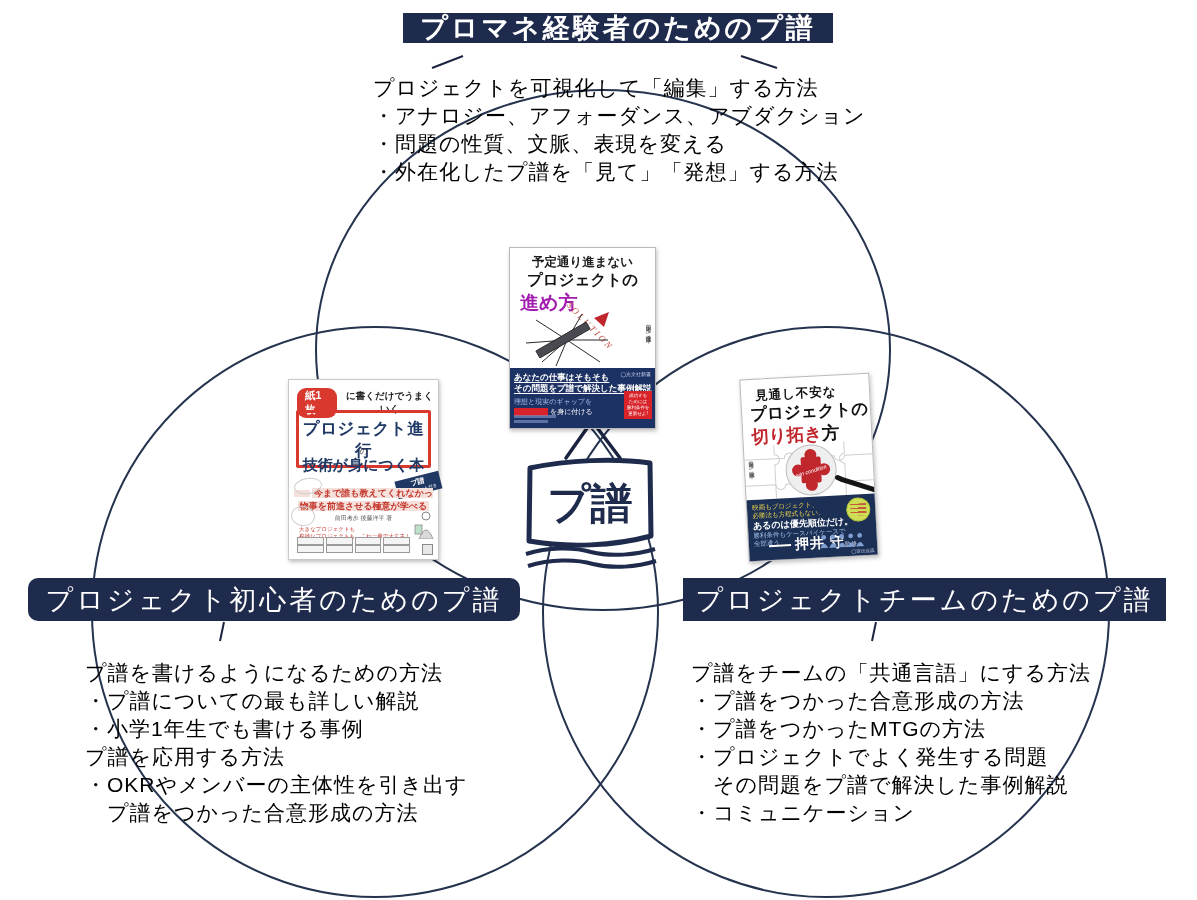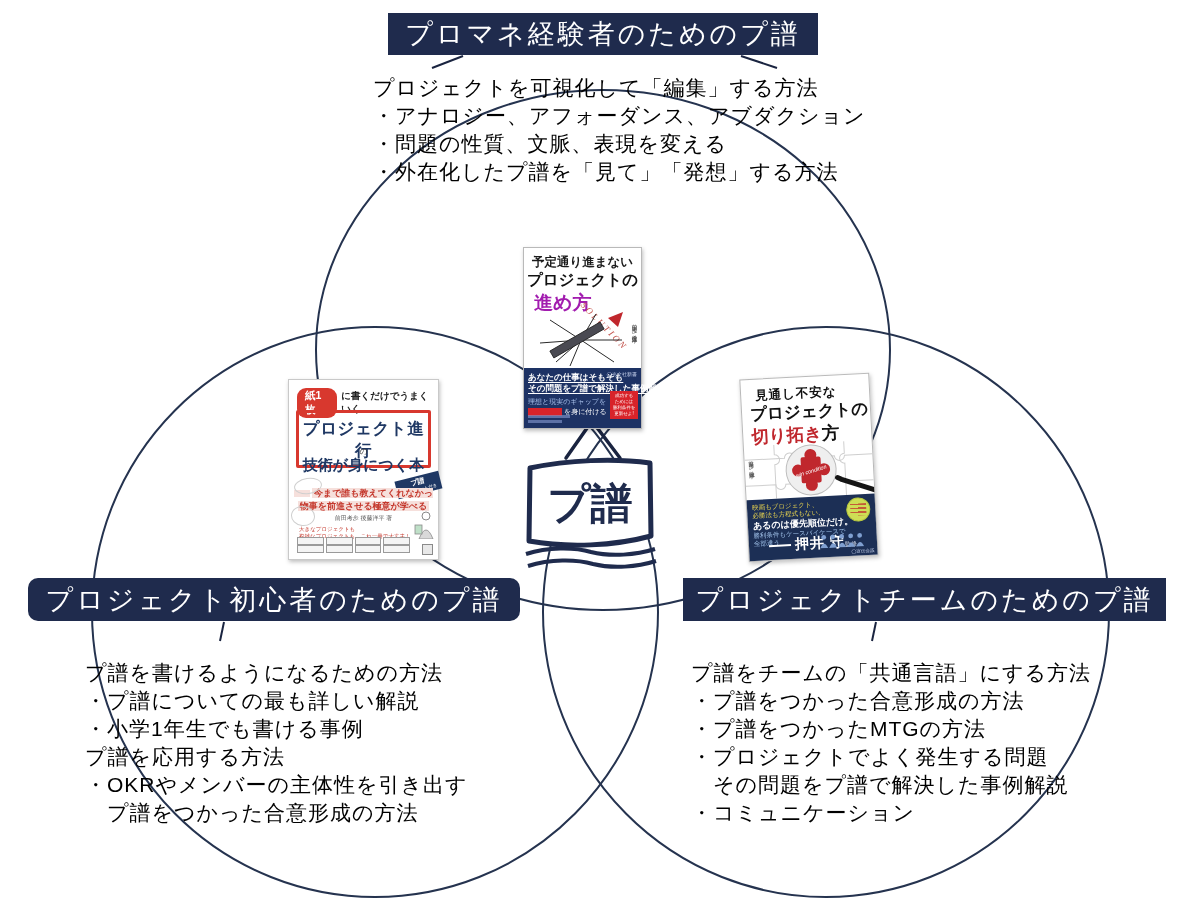--- a/index.html
+++ b/index.html
@@ -4,40 +4,40 @@
 <style>
   html,body{margin:0;padding:0;background:#fff;}
   .canvas{position:relative;width:1197px;height:900px;background:#fff;overflow:hidden;
           font-family:"Liberation Sans",sans-serif;color:#151515;}
   svg{display:block;}
   .venn{position:absolute;left:0;top:0;}
 
   
   .hdr{position:absolute;background:#1f2b4d;color:#fff;display:flex;align-items:center;justify-content:center;
        font-size:27px;font-weight:500;letter-spacing:3px;white-space:nowrap;}
-  .hdr-top{left:388px;top:13px;width:430px;height:42px;}
+  .hdr-top{left:403px;top:13px;width:430px;height:30px;font-weight:bold;}
   .hdr-bl{left:28px;top:578px;width:492px;height:43px;border-radius:10px;}
   .hdr-br{left:683px;top:578px;width:483px;height:43px;}
 
   
   .tblock{position:absolute;font-size:21px;line-height:28px;letter-spacing:1px;color:#000000;white-space:nowrap;}
   .tb-top{left:373px;top:74px;}
   .tb-bl{left:85px;top:659px;}
   .tb-br{left:691px;top:659px;}
 
   
   .logo{position:absolute;left:518px;top:452px;}
 
   
   .book{position:absolute;background:#fff;border:1px solid #b9b9b9;box-shadow:1px 2px 4px rgba(0,0,0,.25);}
   .abs{position:absolute;}
   .prelines{white-space:pre-line;}
 
   
-  .book-c{left:523px;top:247px;width:117px;height:180px;}
+  .book-c{left:509px;top:247px;width:117px;height:180px;padding-left:28px;}
   .bc-t1{position:absolute;left:0;right:0;top:6px;text-align:center;font-family:"Liberation Serif",serif;
          font-size:12.5px;font-weight:600;color:#1b1b1b;}
   .bc-t2{position:absolute;left:0;right:0;top:22px;text-align:center;font-family:"Liberation Serif",serif;
          font-size:15.5px;font-weight:700;color:#111;}
   .bc-t3{position:absolute;left:10px;top:42px;font-family:"Liberation Serif",serif;
          font-size:19px;font-weight:700;color:#a21caf;}
   .bc-sol{position:absolute;left:62px;top:52px;transform:rotate(46deg);transform-origin:left top;
           font-family:"Liberation Serif",serif;font-style:italic;font-size:9px;letter-spacing:2.5px;color:#c4564f;}
   .bc-authors{position:absolute;right:2px;top:72px;writing-mode:vertical-rl;font-size:5.5px;color:#444;letter-spacing:1px;}
   .bc-band{position:absolute;left:0;right:0;bottom:0;height:60px;background:#1d3264;color:#fff;padding:4px 4px 0 4px;box-sizing:border-box;}
@@ -48,21 +48,21 @@
   .bc-b4{font-size:7px;color:#fff;}
   .bc-pub{position:absolute;right:4px;top:3px;font-size:5px;color:#c9d4ee;}
   .bc-badge{position:absolute;right:3px;bottom:9px;width:28px;background:#d8232a;color:#fff;font-size:4.5px;
             line-height:1.35;text-align:center;padding:2px 1px;box-sizing:border-box;}
   .bc-bar{position:absolute;left:4px;height:3px;background:#7f93c9;opacity:.65;}
 
   
   .book-l{left:288px;top:379px;width:149px;height:179px;border-color:#c9c9c9;}
   .bl-row{position:absolute;left:8px;top:8px;display:flex;align-items:center;gap:4px;}
   .bl-badge{background:#d8382e;color:#fff;border-radius:9px;font-size:10.5px;font-weight:700;padding:1px 8px;}
-  .bl-tag{font-size:9.5px;font-weight:700;color:#222;}
+  .bl-tag{font-size:9.5px;font-weight:700;color:#222;text-align:center;}
   .bl-titlebox{position:absolute;left:7px;right:7px;top:30px;border:3px solid #d8382e;border-radius:2px;padding:5px 0 3px 0;}
   .bl-title{font-size:16.5px;font-weight:700;color:#1f3864;text-align:center;letter-spacing:.5px;}
   .bl-no{position:absolute;left:0;right:0;top:66px;text-align:center;font-size:8px;color:#333;}
   .bl-sub{position:absolute;left:0;right:0;top:76px;text-align:center;font-size:15px;font-weight:700;color:#1f3864;}
   .bl-corner{position:absolute;right:-3px;top:96px;background:#1f3864;color:#fff;transform:rotate(-14deg);
              text-align:center;padding:2px 4px;line-height:1.25;}
   .bl-corner .l1{font-size:7px;font-weight:700;}
   .bl-corner .l2{font-size:4.5px;}
   .bl-hl{position:absolute;left:0;right:0;text-align:center;font-size:9px;font-weight:700;color:#c4372c;}
   .bl-hl span{background:#f6e0dc;padding:0 2px;}

